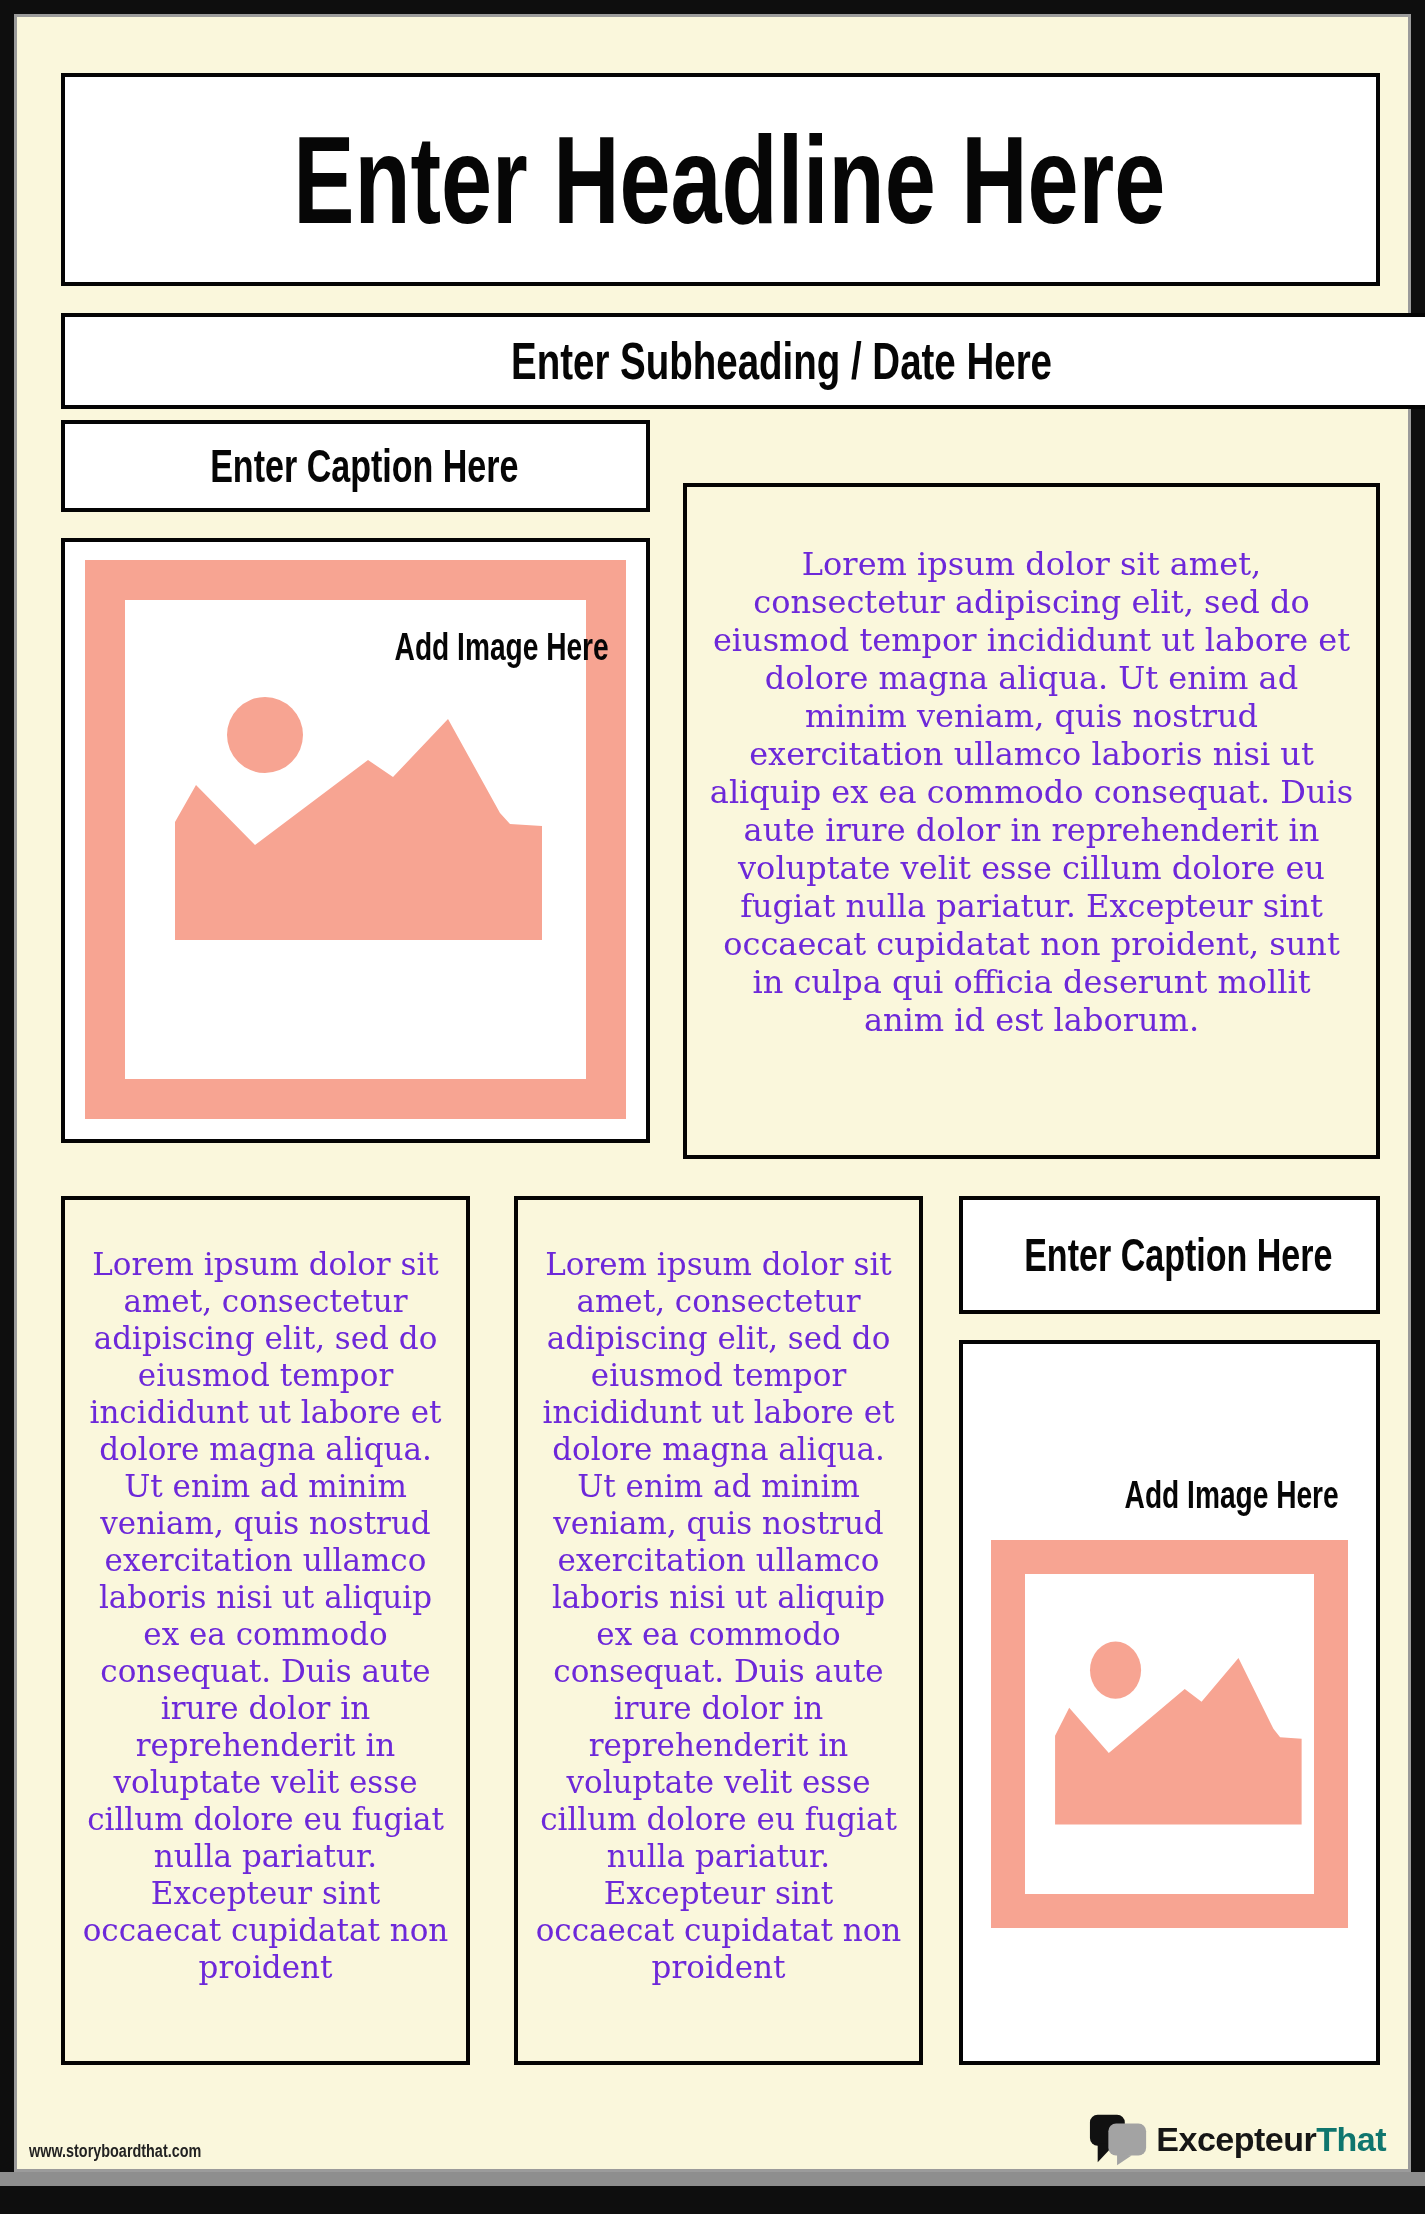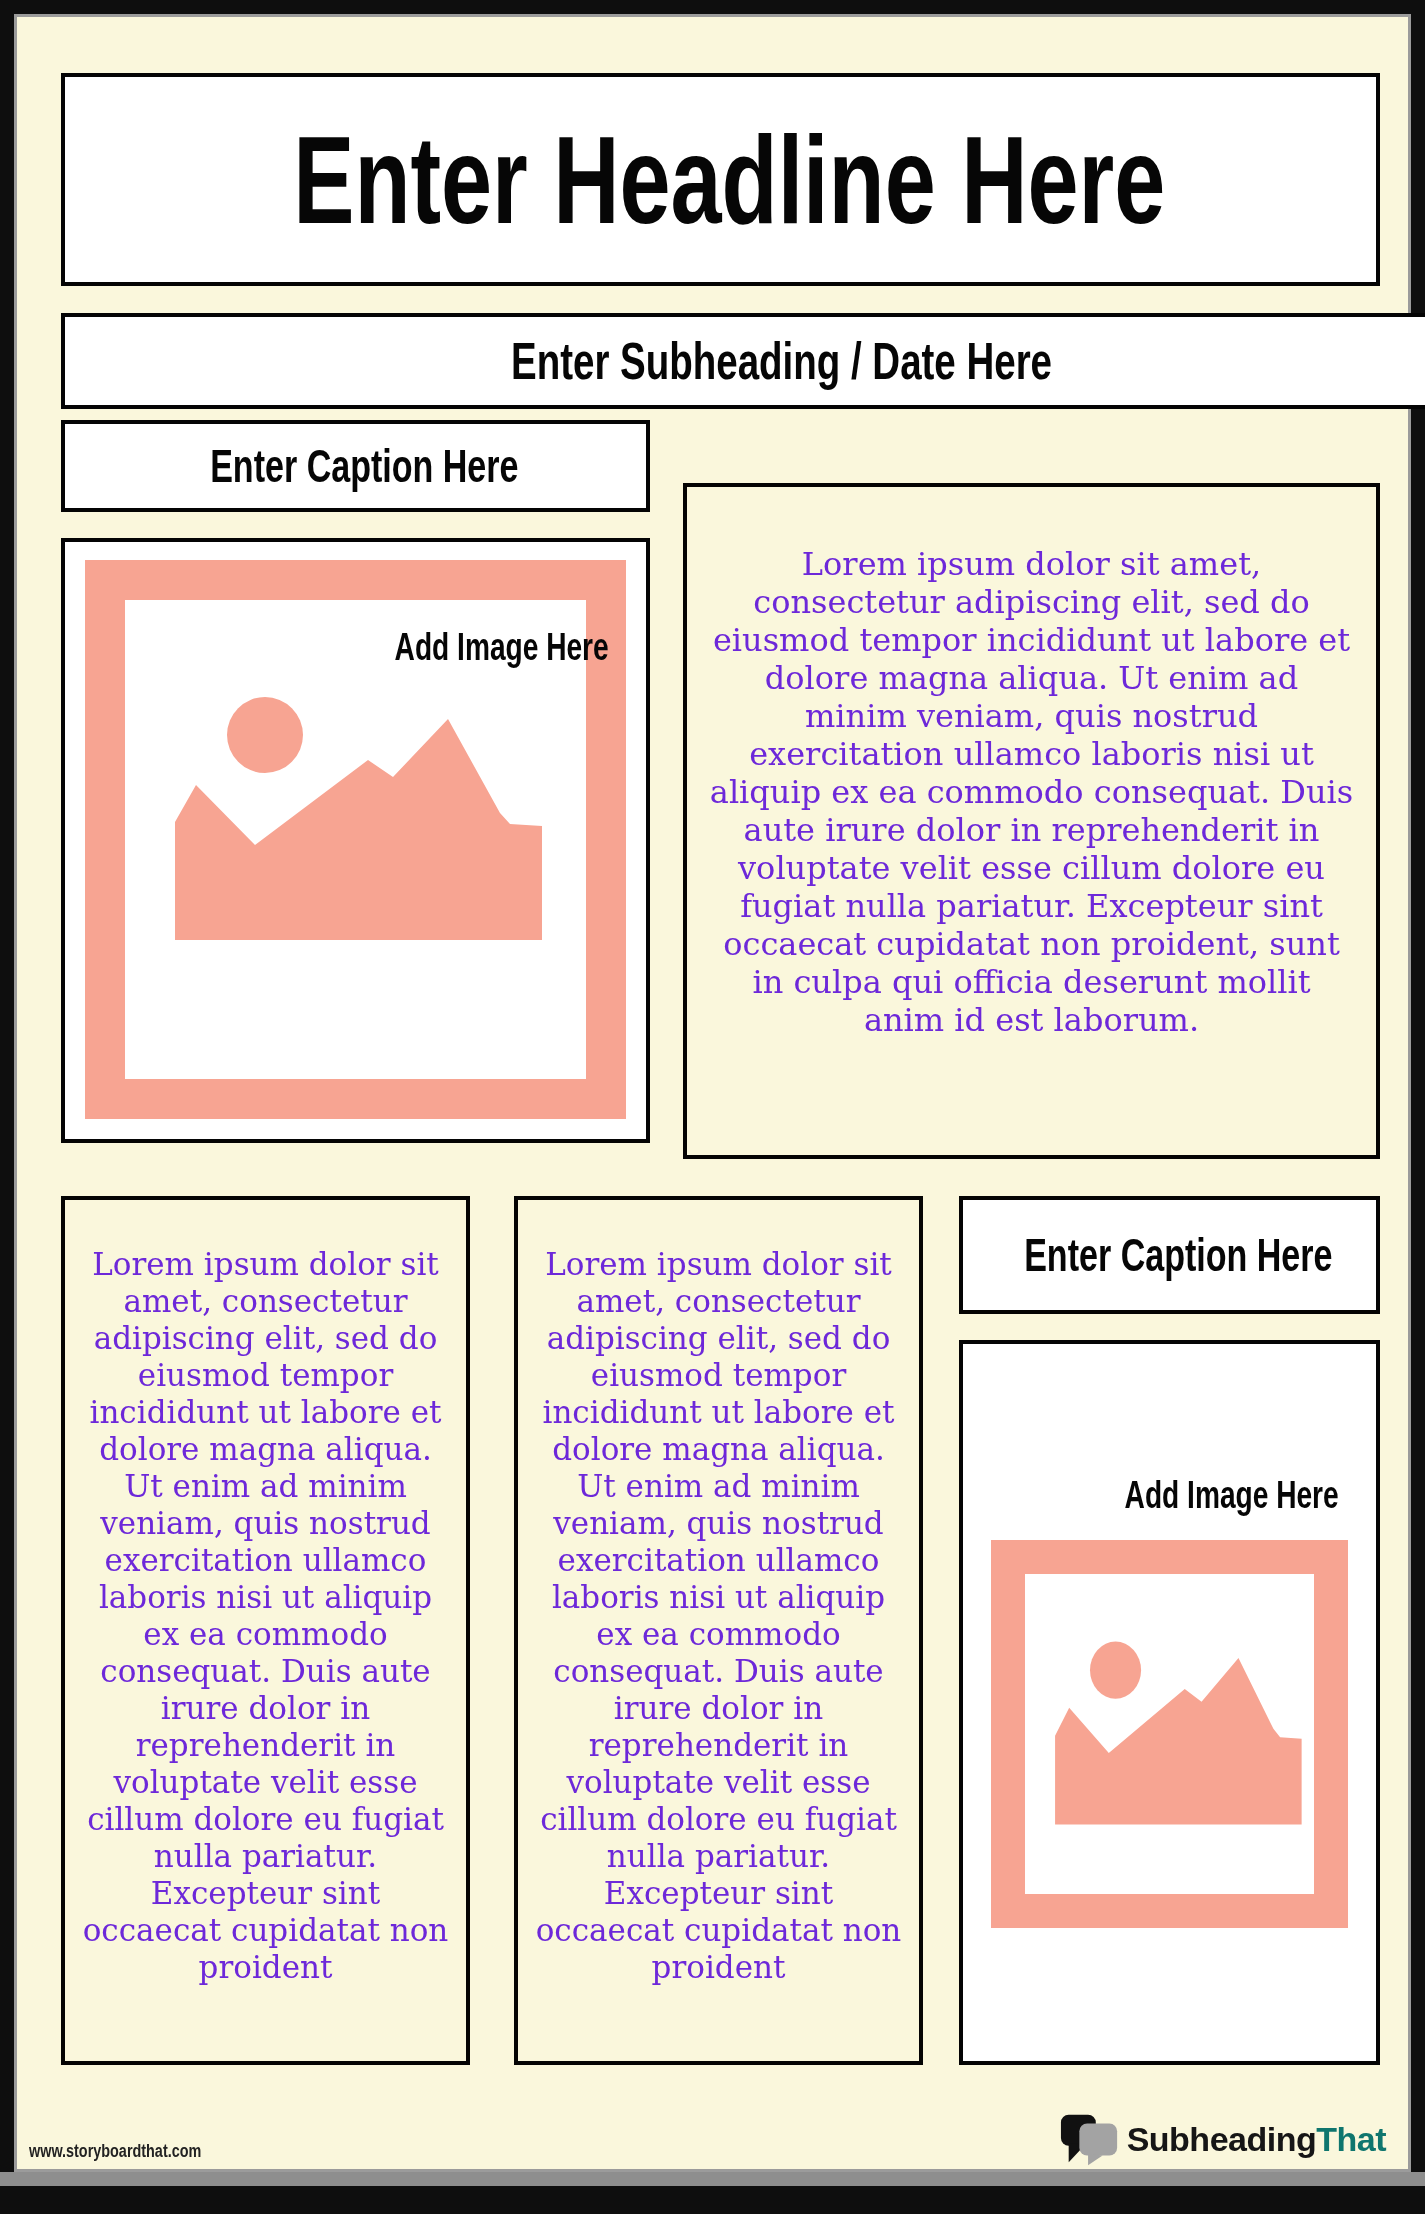--- a/index.html
+++ b/index.html
@@ -160,19 +160,19 @@
   <div class="footer-url">www.storyboardthat.com</div>
 
   <div class="brand-logo">
     <svg width="62" height="56" viewBox="0 0 64 56">
       <rect x="2" y="3" width="36" height="32" rx="8" fill="#111111"></rect>
       <polygon points="10,32 10,52 27,34" fill="#111111"></polygon>
       <rect x="21" y="12" width="39" height="33" rx="8" fill="#a3a3a3"></rect>
       <polygon points="30,43 30,55 45,45" fill="#a3a3a3"></polygon>
     </svg>
     <span class="brand-text">
-      <span class="brand-black">Subheading</span><span class="brand-gray">That</span>
+      <span class="brand-black">Excepteur</span><span class="brand-gray">That</span>
     </span>
   </div>
 
 </div>
 
 <div class="bottom-gray-bar"></div>
 
 </body></html>

